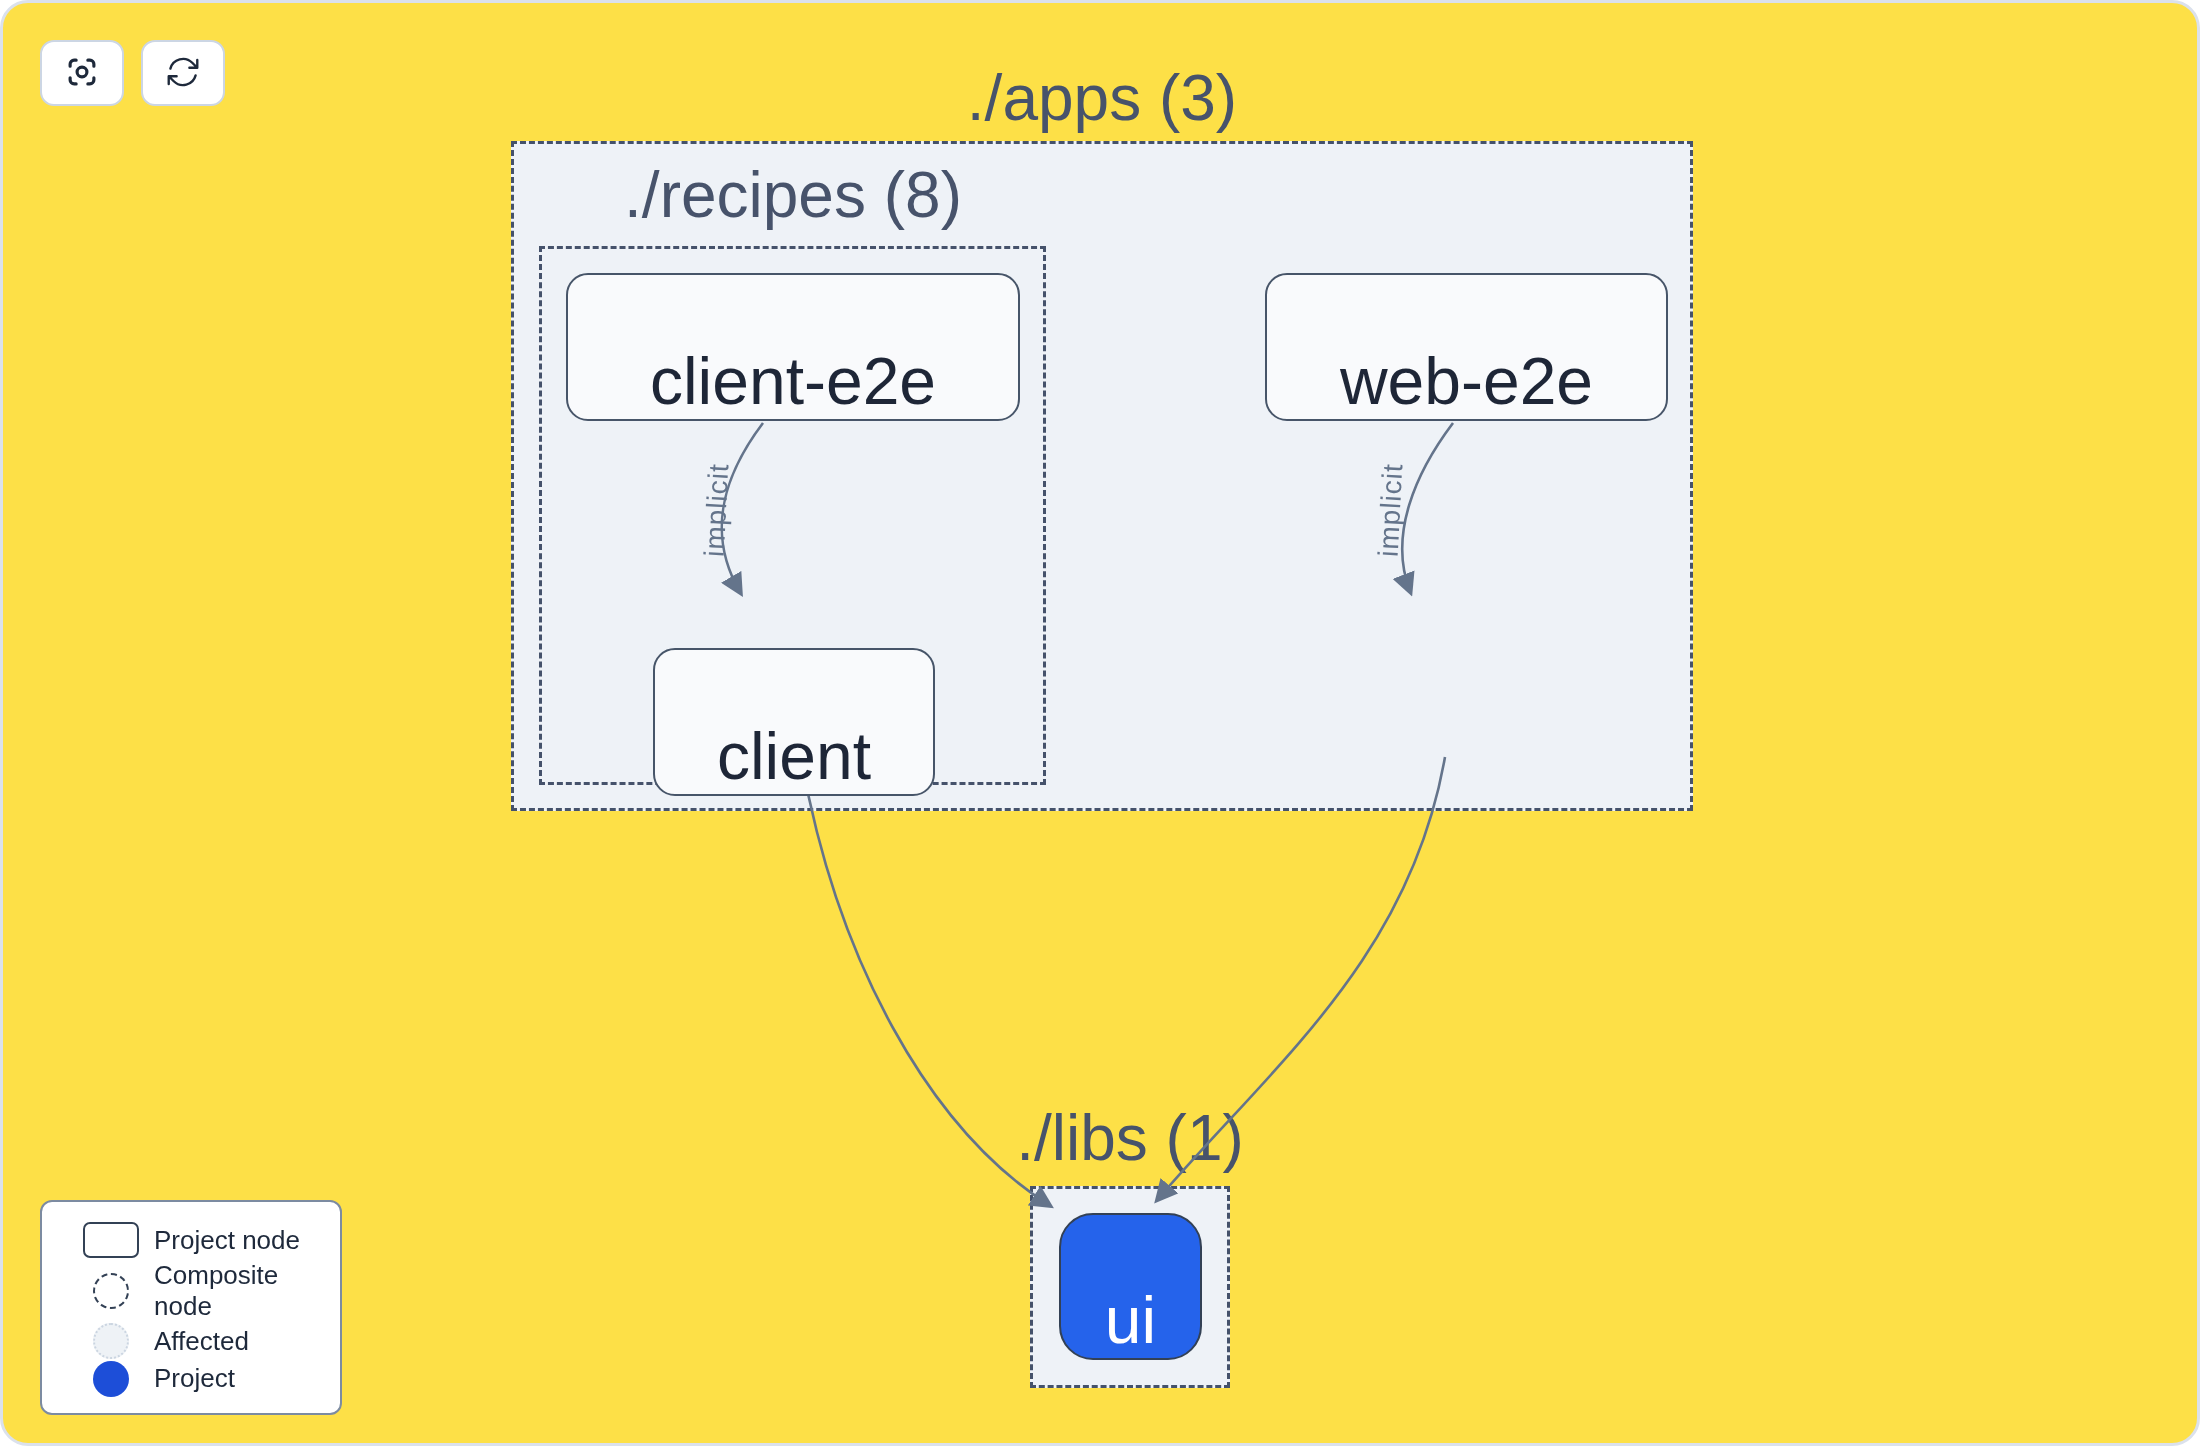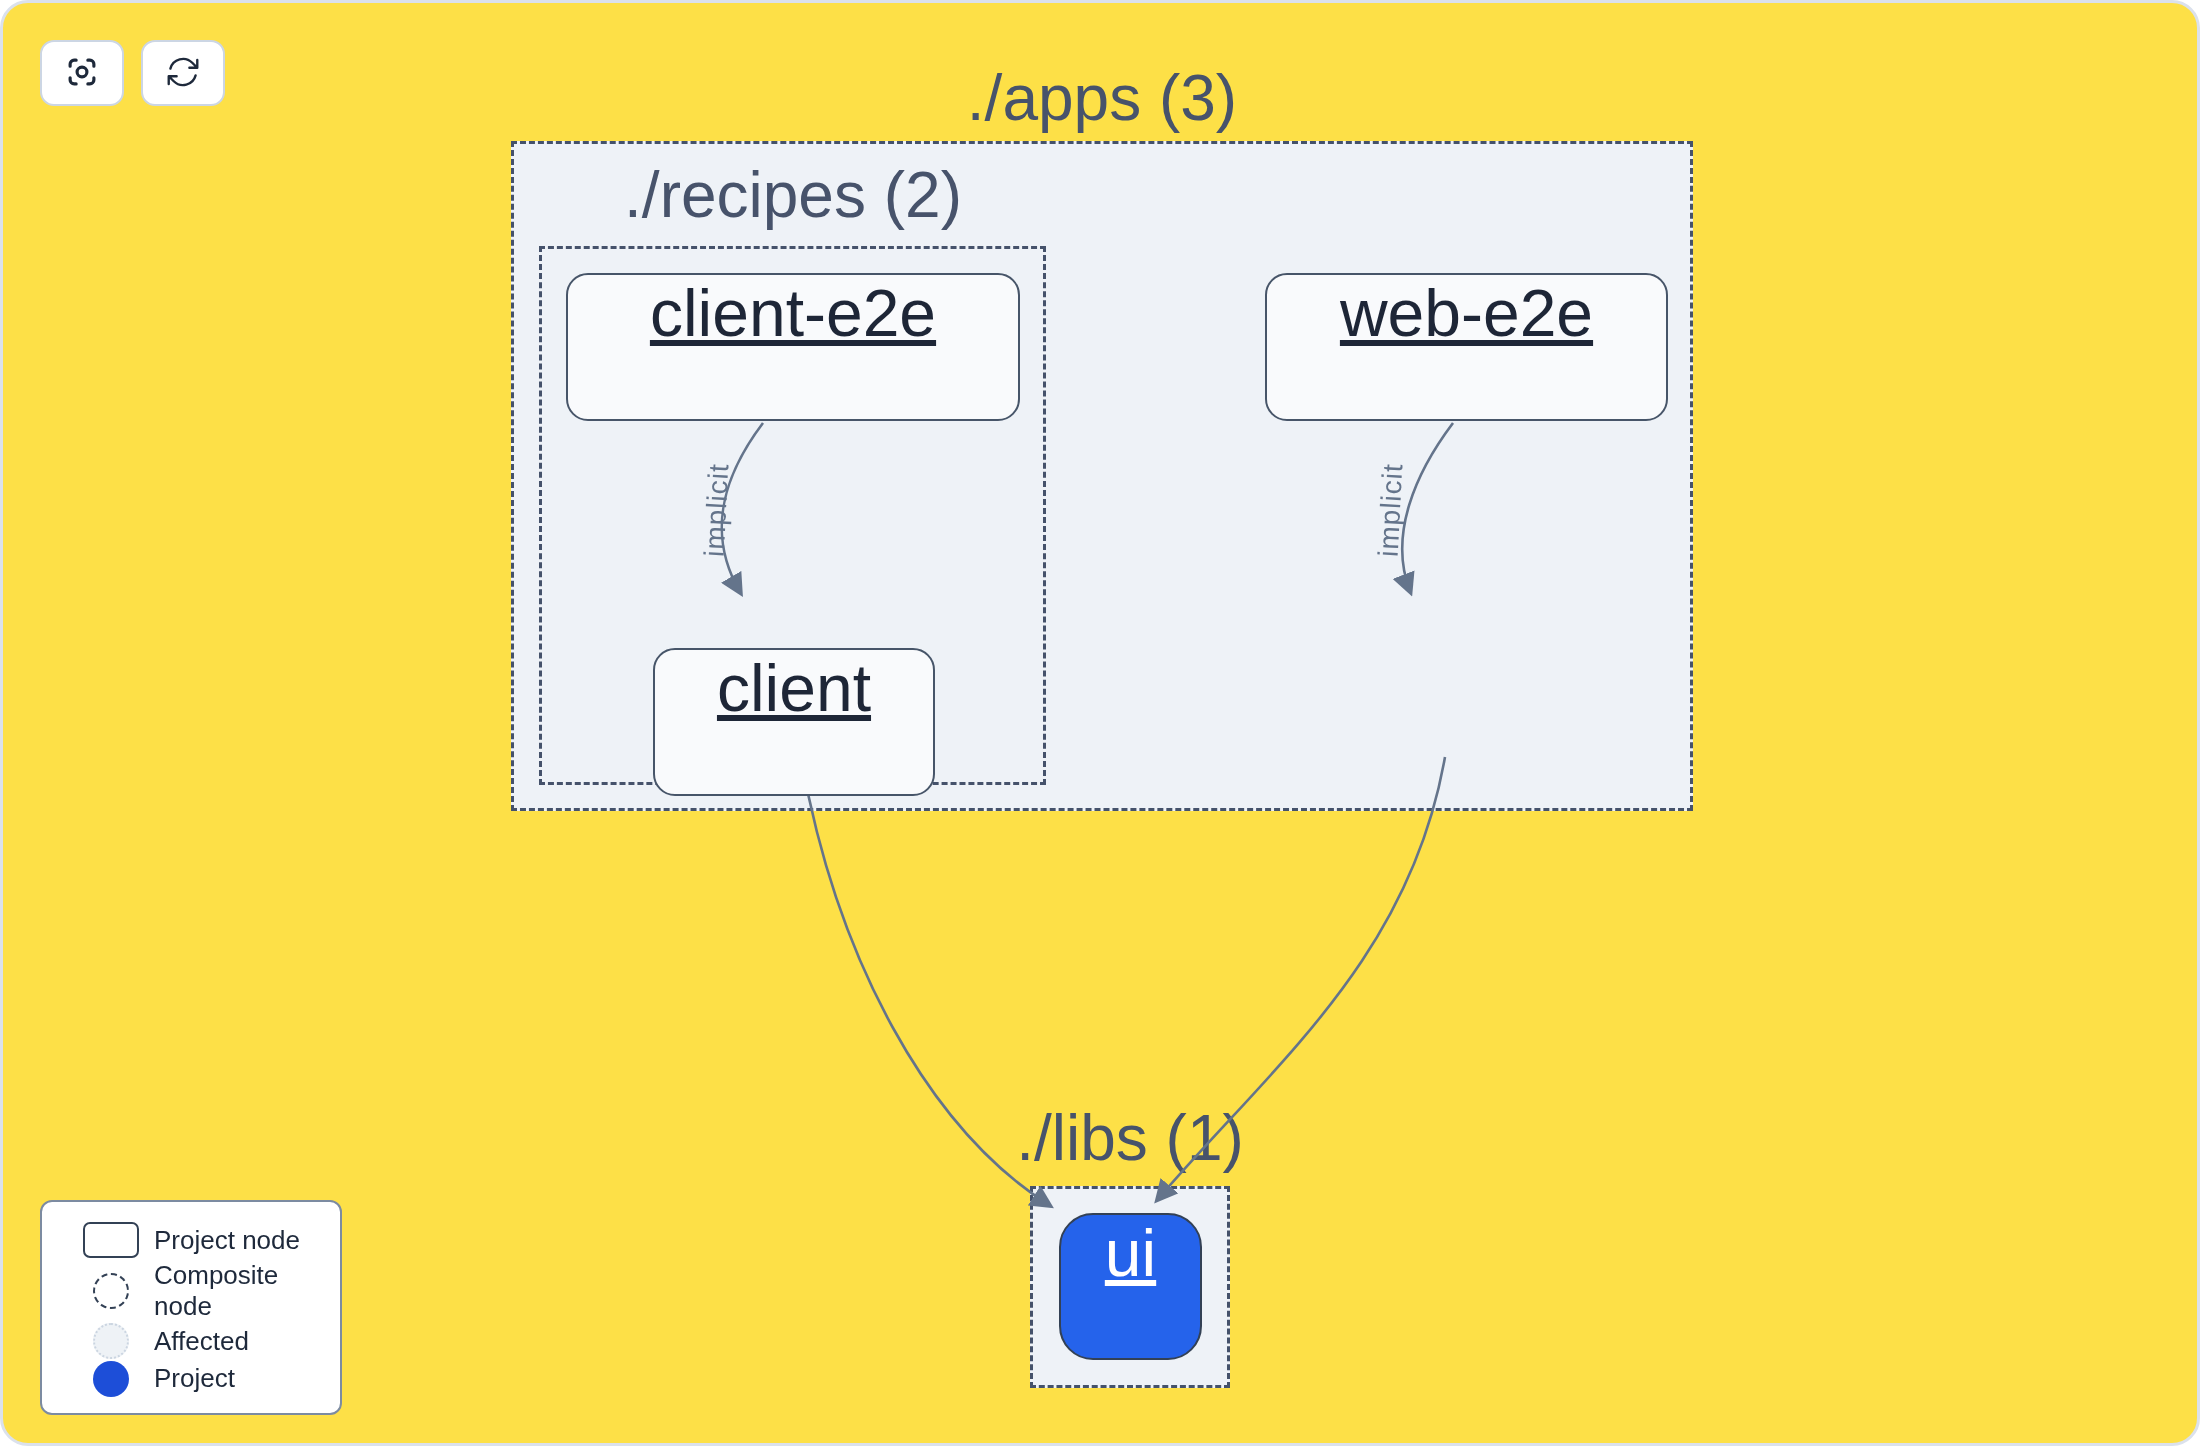--- a/index.html
+++ b/index.html
@@ -56,27 +56,26 @@
     z-index:11;
     letter-spacing:1px;
   }
 
   
   .node {
     position:absolute;
     background:#f9fafc;
     border:2.5px solid #475569;
     border-radius:22px;
-    display:flex; align-items:flex-start; justify-content:center;
+    display:flex; align-items:flex-end; justify-content:center;
     font-size:66px;
     color:#1e2637;
     z-index:20;
     cursor:pointer;
     white-space:nowrap;
-    text-decoration:underline;
   }
   .node.touched {
     background:#2563eb;
     border-color:#334155;
     color:#ffffff;
     border-radius:34px;
   }
 
   
   .legend {
@@ -122,21 +121,21 @@
         </svg>
       </span>
     </button>
   </div>
 
   <div class="composite" style="left:508px; top:138px; width:1182px; height:670px;"></div>
   <div class="composite" style="left:536px; top:243px; width:507px; height:539px;"></div>
   <div class="composite" style="left:1027px; top:1183px; width:200px; height:202px;"></div>
 
   <div class="composite-label" style="left:1099px; top:58px;">./apps (3)</div>
-  <div class="composite-label" style="left:790px; top:155px;">./recipes (2)</div>
+  <div class="composite-label" style="left:790px; top:155px;">./recipes (8)</div>
   <div class="composite-label" style="left:1127px; top:1098px;">./libs (1)</div>
 
   <svg class="edges" width="2200" height="1446" viewBox="0 0 2200 1446">
     <defs>
       <marker id="arrow" viewBox="0 0 10 10" refX="7.5" refY="5" markerWidth="9" markerHeight="9" orient="auto-start-reverse">
         <path d="M0 0 L10 5 L0 10 z" fill="#64748b"></path>
       </marker>
     </defs>
     <g fill="none" stroke="#64748b" stroke-width="2.6">
       <path d="M 760 420 C 723 469, 701 527, 737 589" marker-end="url(#arrow)"></path>

